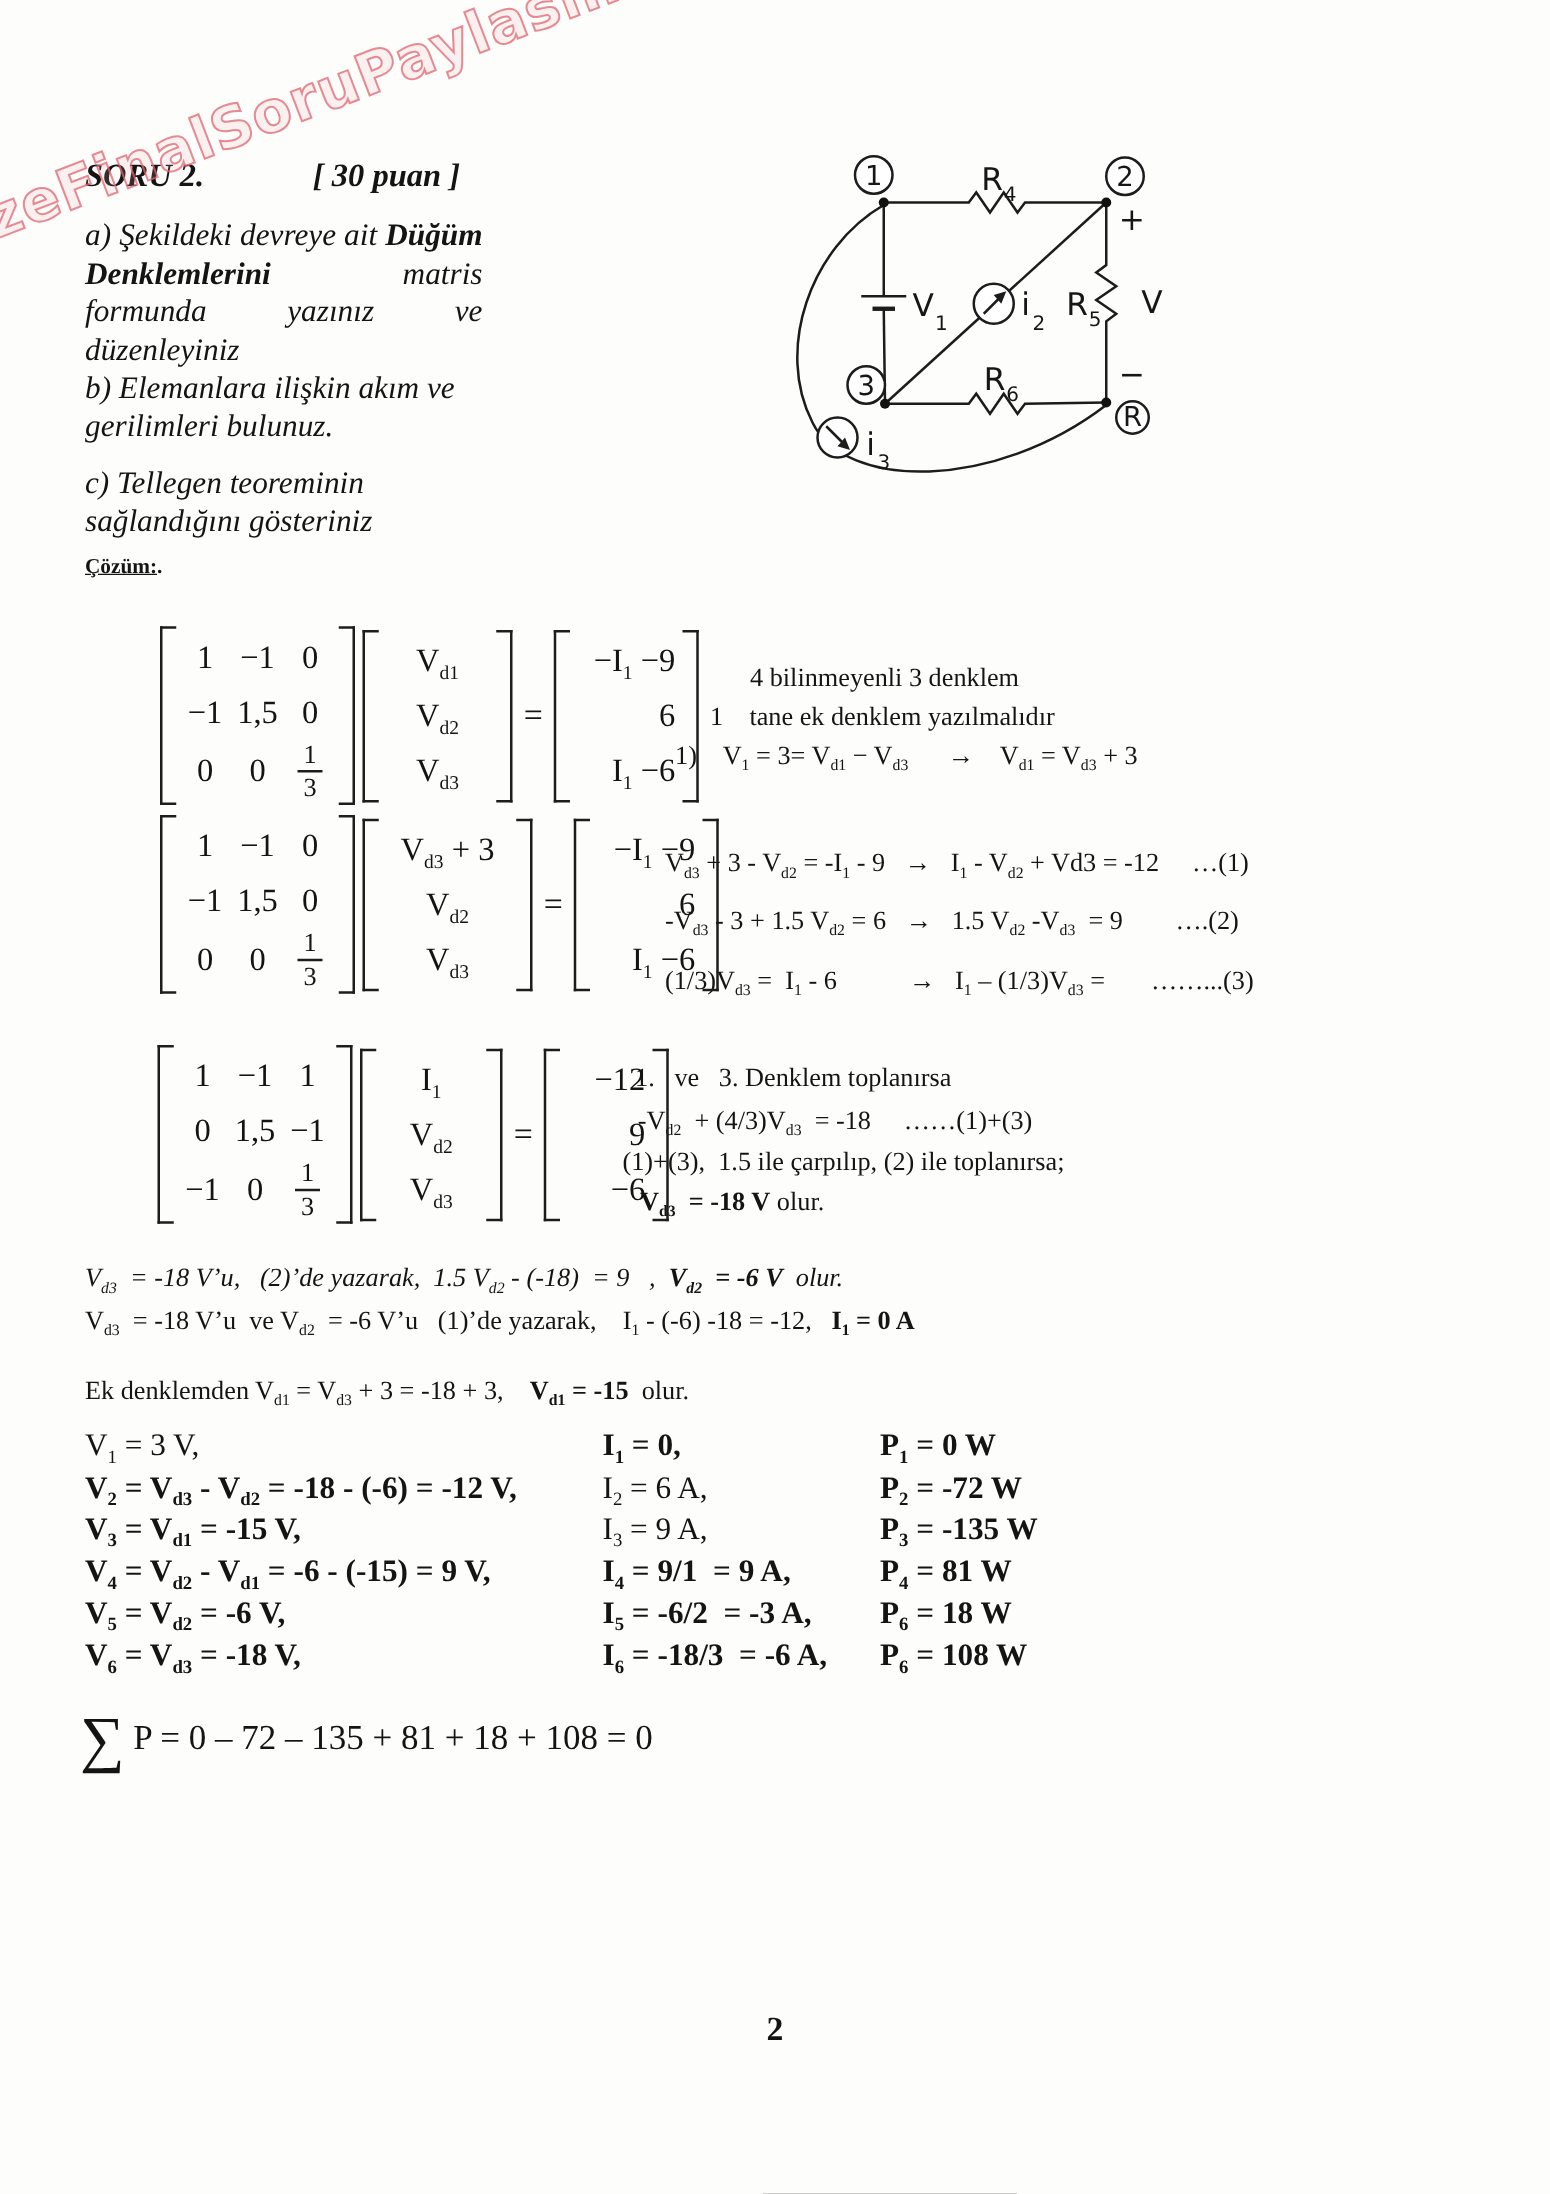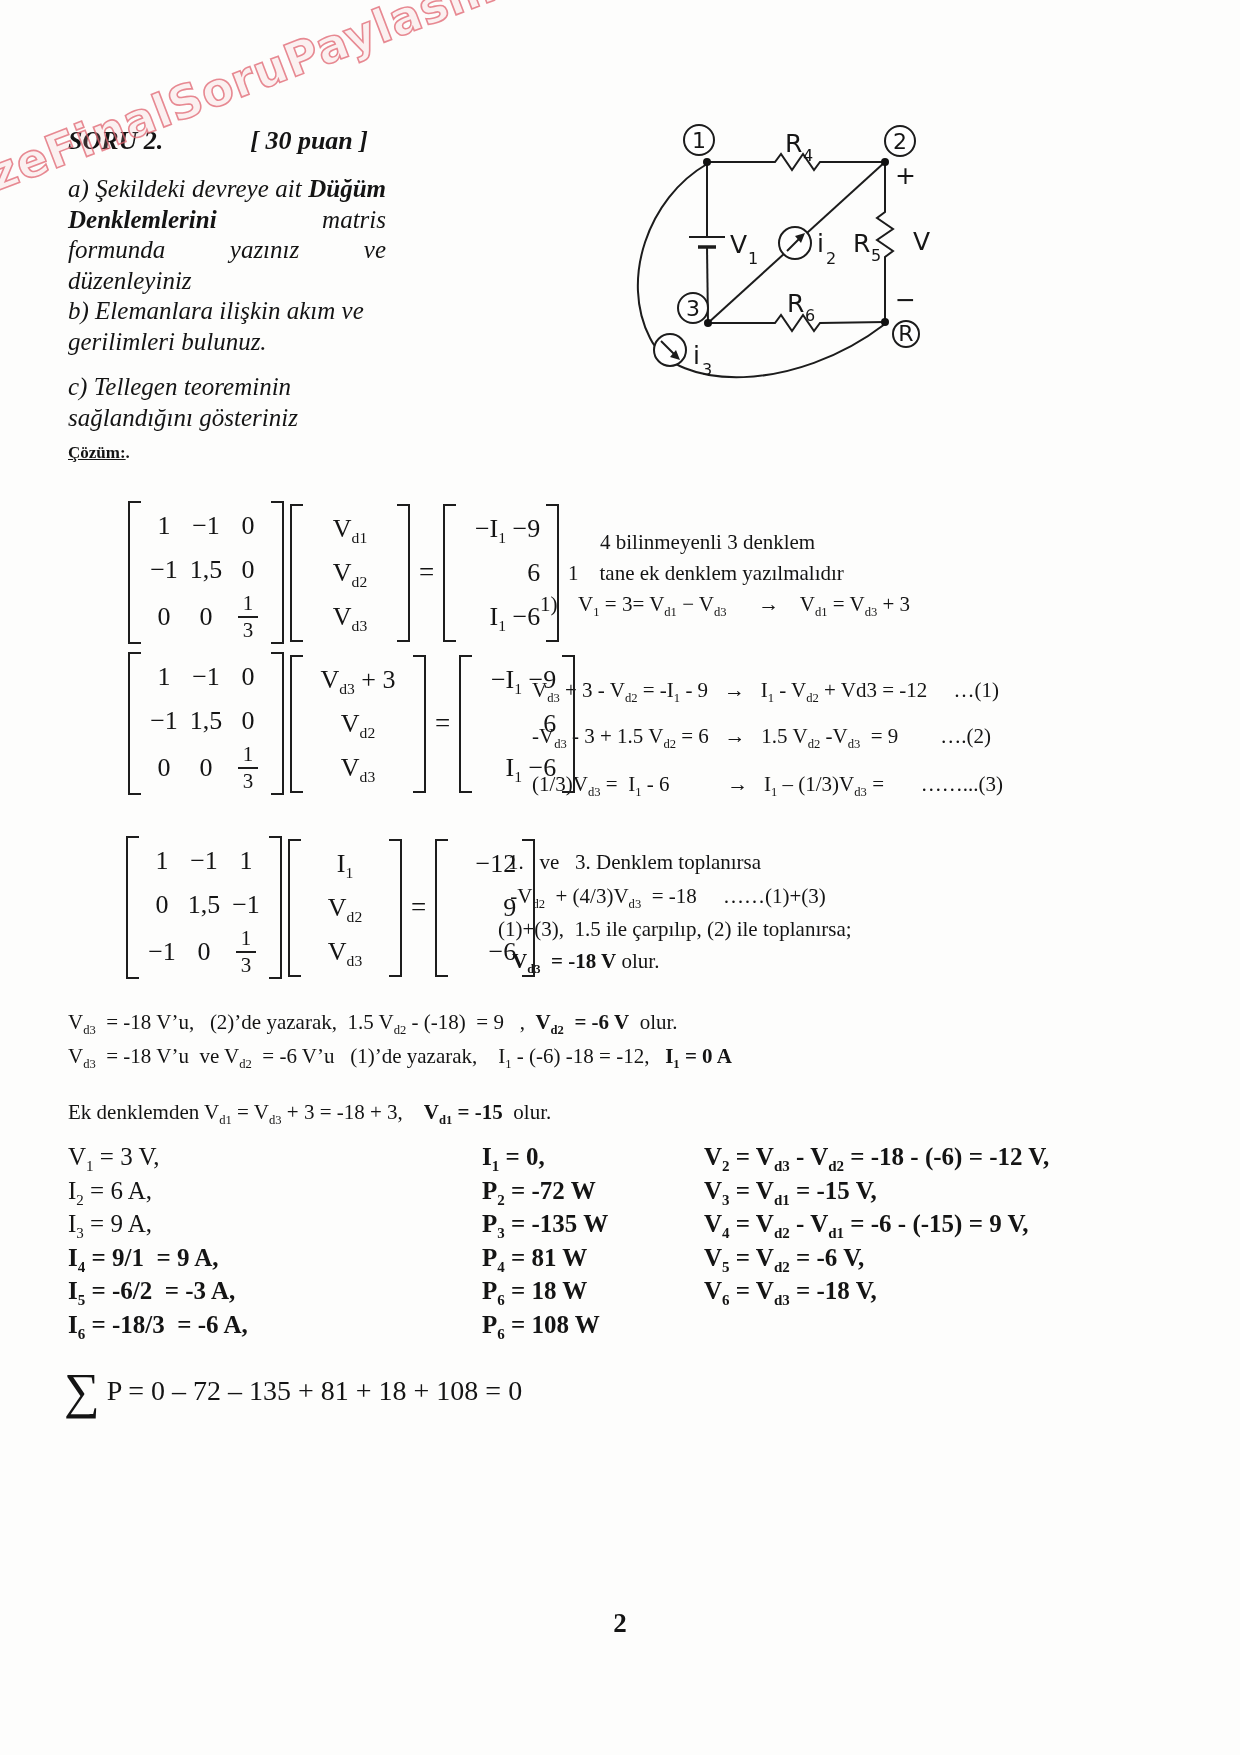--- a/index.html
+++ b/index.html
@@ -284,27 +284,28 @@
 
   <div class="abs" style="left:532px;top:678px;">V<sub>d3</sub> + 3 - V<sub>d2</sub> = -I<sub>1</sub> - 9   <b>→</b>   I<sub>1</sub> - V<sub>d2</sub> + Vd3 = -12     …(1)</div>
   <div class="abs" style="left:532px;top:724px;">-V<sub>d3</sub> - 3 + 1.5 V<sub>d2</sub> = 6   <b>→</b>   1.5 V<sub>d2</sub> -V<sub>d3</sub>  = 9        ….(2)</div>
   <div class="abs" style="left:532px;top:772px;">(1/3)V<sub>d3</sub> =  I<sub>1</sub> - 6           <b>→</b>   I<sub>1</sub> – (1/3)V<sub>d3</sub> =       ……...(3)</div>
 
   <div class="abs" style="left:508px;top:850px;">1.   ve   3. Denklem toplanırsa</div>
   <div class="abs" style="left:505px;top:884px;"> -V<sub>d2</sub>  + (4/3)V<sub>d3</sub>  = -18     ……(1)+(3)</div>
   <div class="abs" style="left:498px;top:917px;">(1)+(3),  1.5 ile çarpılıp, (2) ile toplanırsa;</div>
   <div class="abs" style="left:512px;top:949px;font-family:Liberation Serif, serif;"><b>V<sub>d3</sub>  = -18 V</b> olur.</div>
 
-  <div class="abs" style="left:68px;top:1010px;">V<sub>d3</sub>  = -18 V’u,   (2)’de yazarak,  1.5 V<sub>d2</sub> - (-18)  = 9   ,  <b>V<sub>d2</sub>  = -6 V</b>  olur.</div>
+  <div class="abs" style="left:68px;top:1010px;font-style:italic;">V<sub>d3</sub>  = -18 V’u,   (2)’de yazarak,  1.5 V<sub>d2</sub> - (-18)  = 9   ,  <b>V<sub>d2</sub>  = -6 V</b>  olur.</div>
   <div class="abs" style="left:68px;top:1044px;">V<sub>d3</sub>  = -18 V’u  ve V<sub>d2</sub>  = -6 V’u   (1)’de yazarak,    I<sub>1</sub> - (-6) -18 = -12,   <b>I<sub>1</sub> = 0 A</b></div>
   <div class="abs" style="left:68px;top:1078px;margin-top:22px;">Ek denklemden V<sub>d1</sub> = V<sub>d3</sub> + 3 = -18 + 3,    <b>V<sub>d1</sub> = -15</b>  olur.</div>
 
   <div class="results">
     <span class="rc">V<sub>1</sub> = 3 V,</span>
     <span class="rc"><b>I<sub>1</sub> = 0,</b></span>
+    <span class="rc"><b>P<sub>1</sub> = 0 W</b></span>
     <span class="rc"><b>V<sub>2</sub> = V<sub>d3</sub> - V<sub>d2</sub> = -18 - (-6) = -12 V,</b></span>
     <span class="rc">I<sub>2</sub> = 6 A,</span>
     <span class="rc"><b>P<sub>2</sub> = -72 W</b></span>
     <span class="rc"><b>V<sub>3</sub> = V<sub>d1</sub> = -15 V,</b></span>
     <span class="rc">I<sub>3</sub> = 9 A,</span>
     <span class="rc"><b>P<sub>3</sub> = -135 W</b></span>
     <span class="rc"><b>V<sub>4</sub> = V<sub>d2</sub> - V<sub>d1</sub> = -6 - (-15) = 9 V,</b></span>
     <span class="rc"><b>I<sub>4</sub> = 9/1  = 9 A,</b></span>
     <span class="rc"><b>P<sub>4</sub> = 81 W</b></span>
     <span class="rc"><b>V<sub>5</sub> = V<sub>d2</sub> = -6 V,</b></span>

